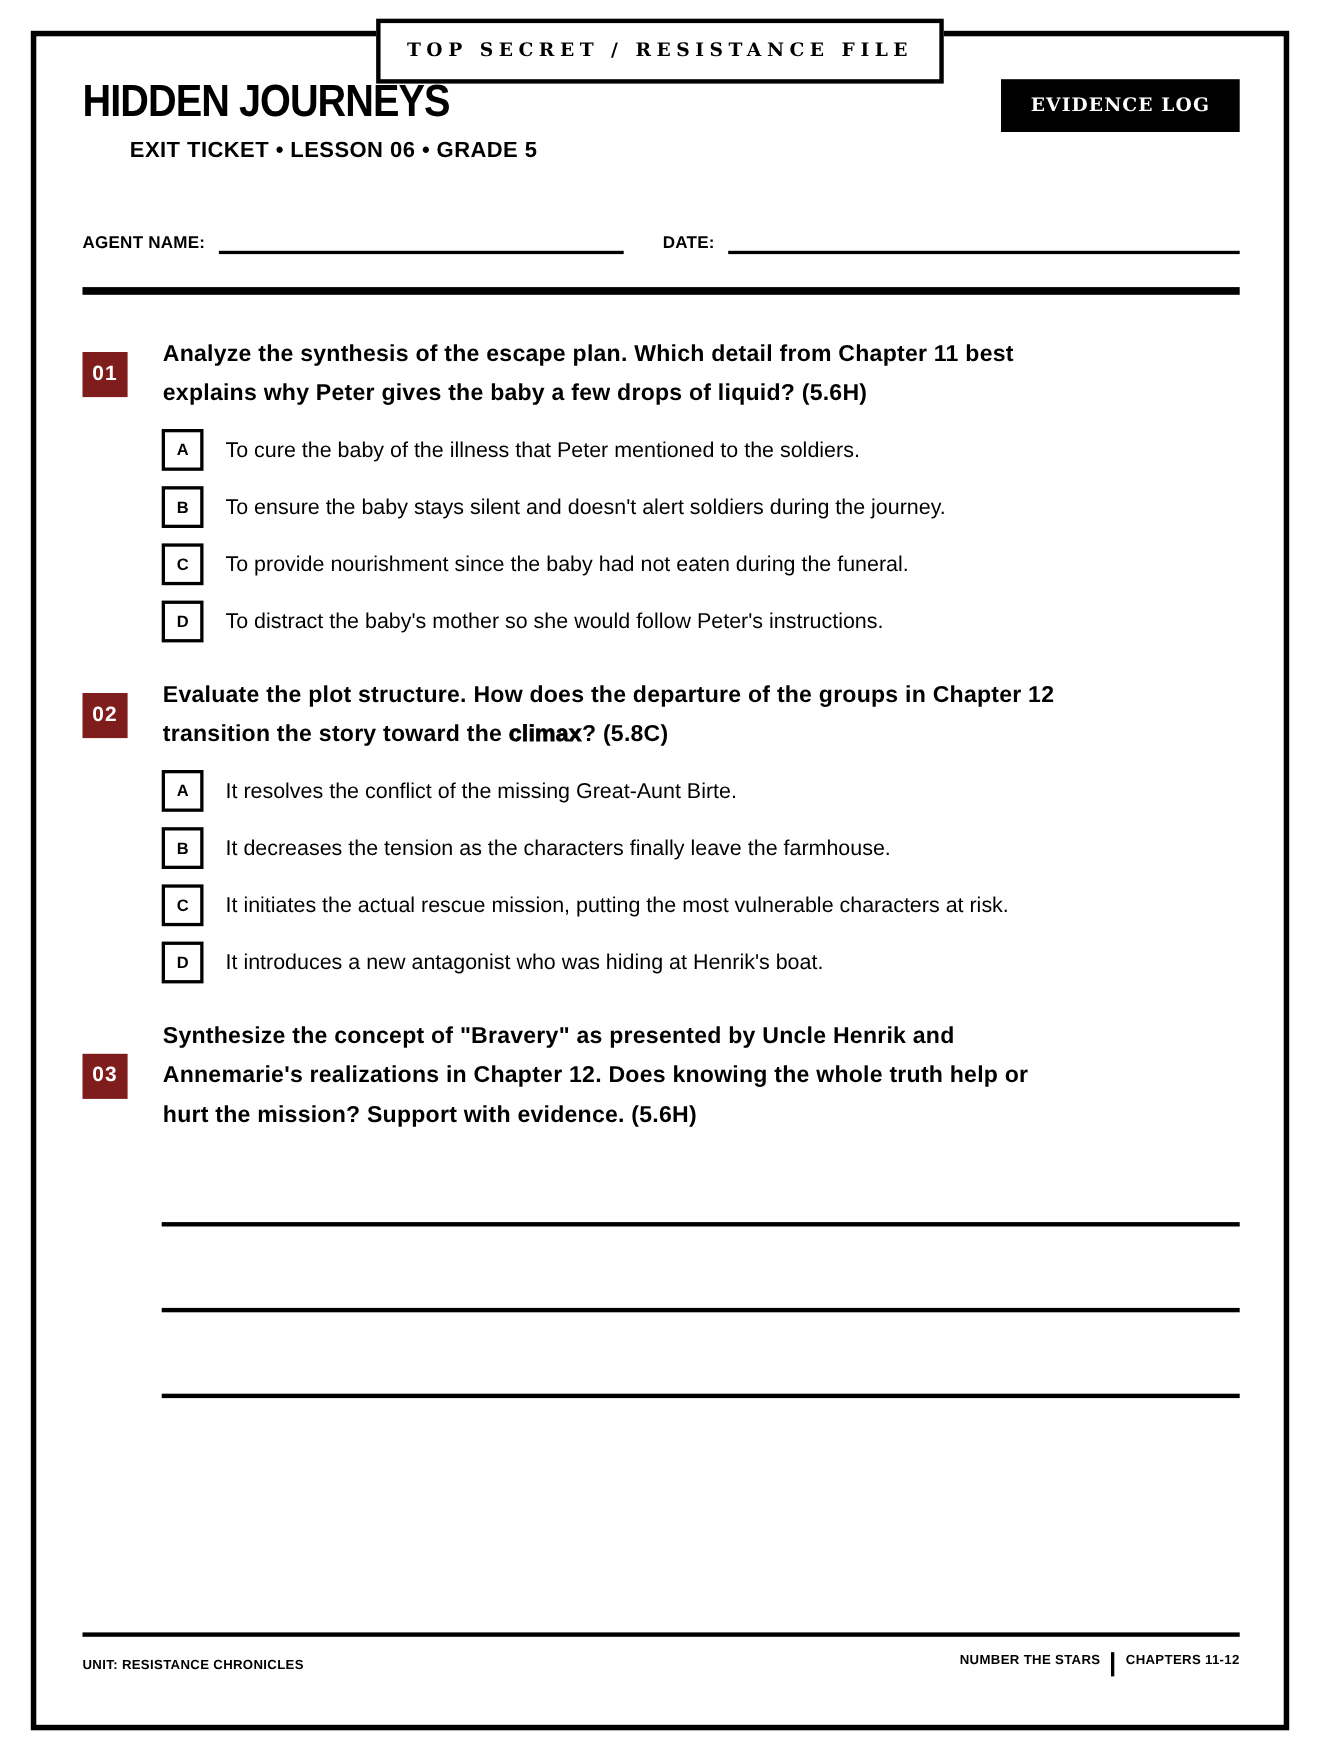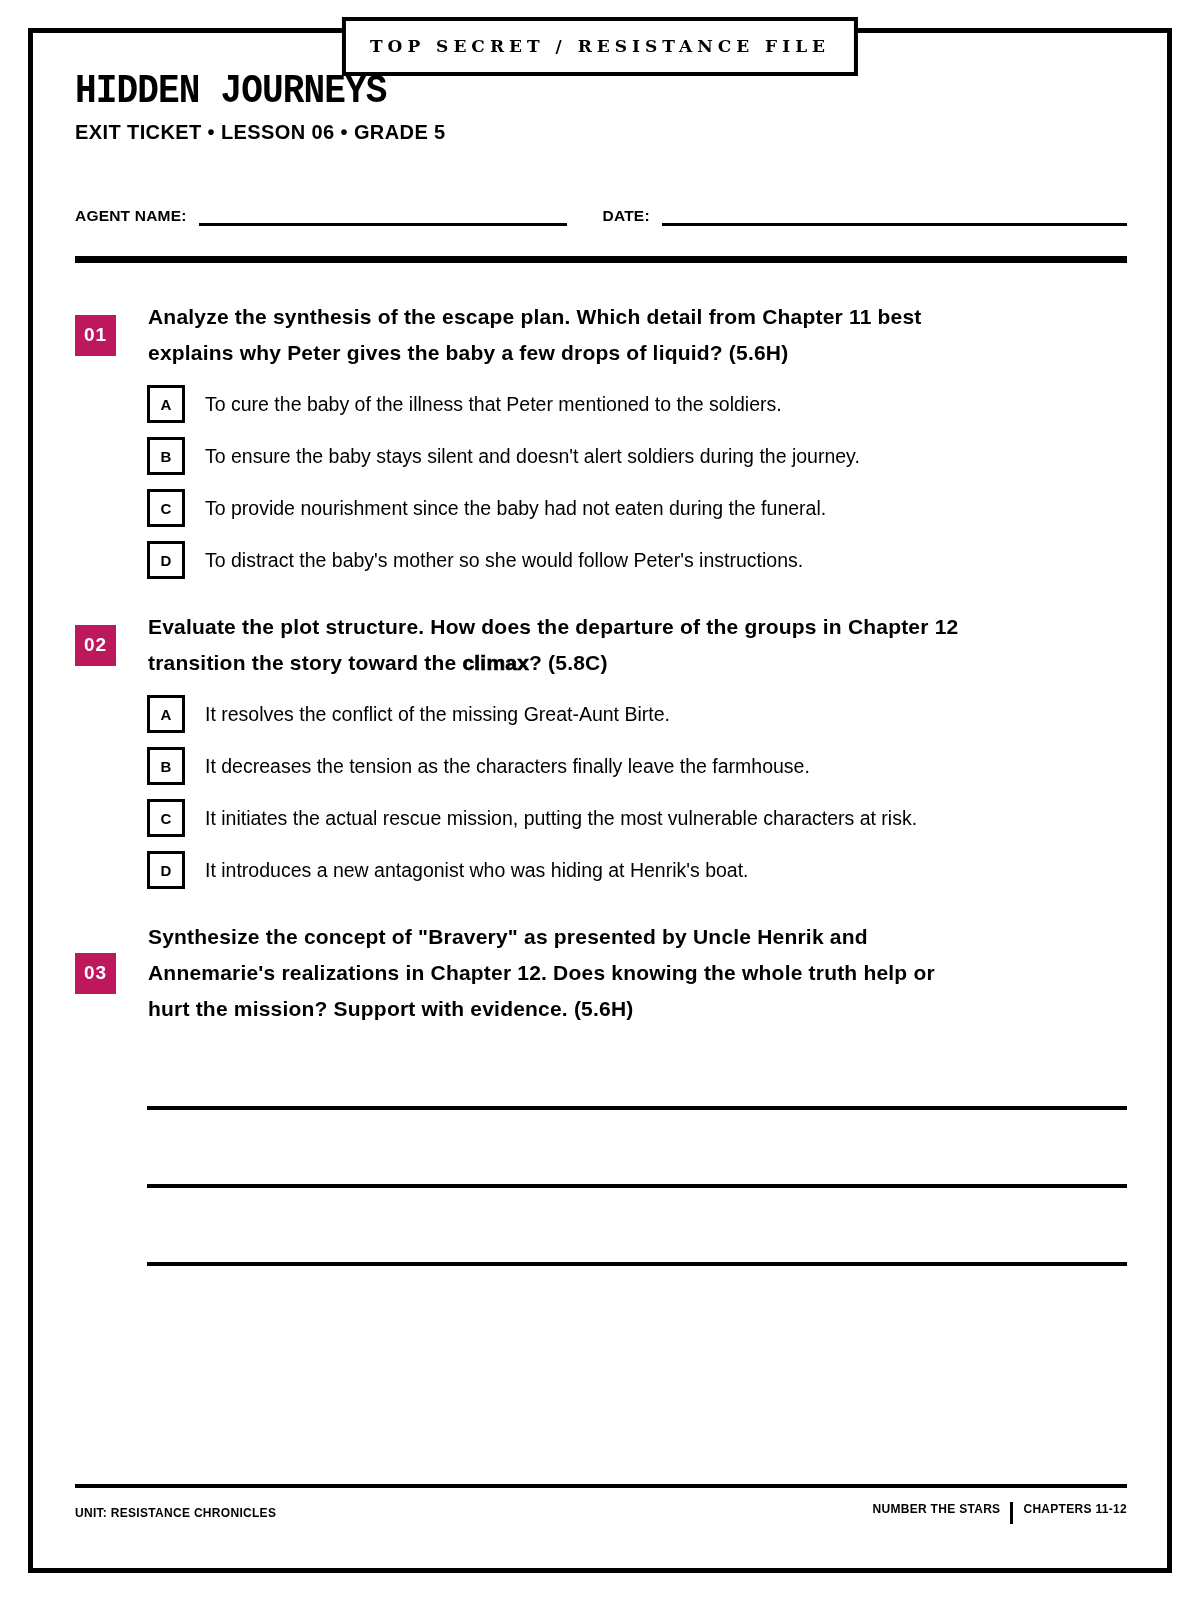--- a/index.html
+++ b/index.html
@@ -13,43 +13,43 @@
   .banner {
     position:absolute; top:17px; left:50%; transform:translateX(-50%);
     background:#fff; border:4px solid #000; padding:15px 24px; z-index:2;
     font-family:"DejaVu Serif", serif; font-weight:bold; font-size:17px;
     letter-spacing:5px; line-height:21px; white-space:nowrap;
   }
 
   .content { position:absolute; left:75px; top:0; width:1052px; }
 
   .header-row { display:flex; justify-content:space-between; align-items:flex-start; margin-top:68px; }
-  .title { font-family:Liberation Mono, monospace; font-weight:bold; font-size:41px; line-height:47px; letter-spacing:-1px; }
+  .title { font-family:Liberation Sans, sans-serif; font-weight:bold; font-size:41px; line-height:47px; letter-spacing:-1px; }
   .title-inner { display:inline-block; transform:scaleX(0.88); transform-origin:0 50%; }
   .evidence {
     margin-top:4px; height:48px; background:#000; color:#fff;
     display:flex; align-items:center; padding:0 27px;
     font-family:"DejaVu Serif", serif; font-weight:bold; font-size:17px; letter-spacing:1px; white-space:nowrap;
   }
 
-  .subtitle { margin-top:6px; font-size:20px; font-weight:bold; letter-spacing:0.4px; }
+  .subtitle { margin-top:6px; font-size:20px; font-weight:bold; letter-spacing:0.4px;margin-left:43px; }
 
   .meta-row { display:flex; align-items:flex-end; margin-top:62px; height:20px; font-weight:bold; font-size:15.5px; letter-spacing:0.2px; }
   .meta-label { line-height:20px; white-space:nowrap; }
   .fill-line { border-bottom:3px solid #000; height:20px; margin-left:12px; }
   .name-line { flex:0 0 368px; }
   .date-label { margin-left:36px; }
   .date-line { flex:1 1 auto; }
 
   .rule-thick { height:7px; background:#000; margin-top:30px; }
 
   .question { display:flex; align-items:center; margin-top:36px; }
   .question.q2, .question.q3 { margin-top:30px; }
   .q-badge {
-    flex:none; width:41px; height:41px; background:#be185d; color:#fff;
+    flex:none; width:41px; height:41px; background:#7f1d1d; color:#fff;
     display:flex; align-items:center; justify-content:center;
     font-size:19px; font-weight:bold; letter-spacing:1px;
   }
   .q-text { margin-left:32px; font-size:21px; font-weight:bold; line-height:36px; letter-spacing:0.2px; }
   .q-text .emph { -webkit-text-stroke:0.7px #000; }
 
   .options { margin-left:72px; margin-top:9px; }
   .option { display:flex; align-items:center; height:38px; margin-top:14px; }
   .opt-letter {
     flex:none; width:38px; height:38px; border:3.5px solid #000;
@@ -77,20 +77,23 @@
   <div class="banner">
     <span>TOP SECRET / RESISTANCE FILE</span>
   </div>
 
   <div class="content">
 
     <div class="header-row">
       <h1 class="title">
         <span class="title-inner">HIDDEN JOURNEYS</span>
       </h1>
+      <div class="evidence">
+        <span>EVIDENCE LOG</span>
+      </div>
     </div>
 
     <div class="subtitle">EXIT TICKET • LESSON 06 • GRADE 5</div>
 
     <div class="meta-row">
       <span class="meta-label">AGENT NAME:</span>
       <span class="fill-line name-line"></span>
       <span class="meta-label date-label">DATE:</span>
       <span class="fill-line date-line"></span>
     </div>

